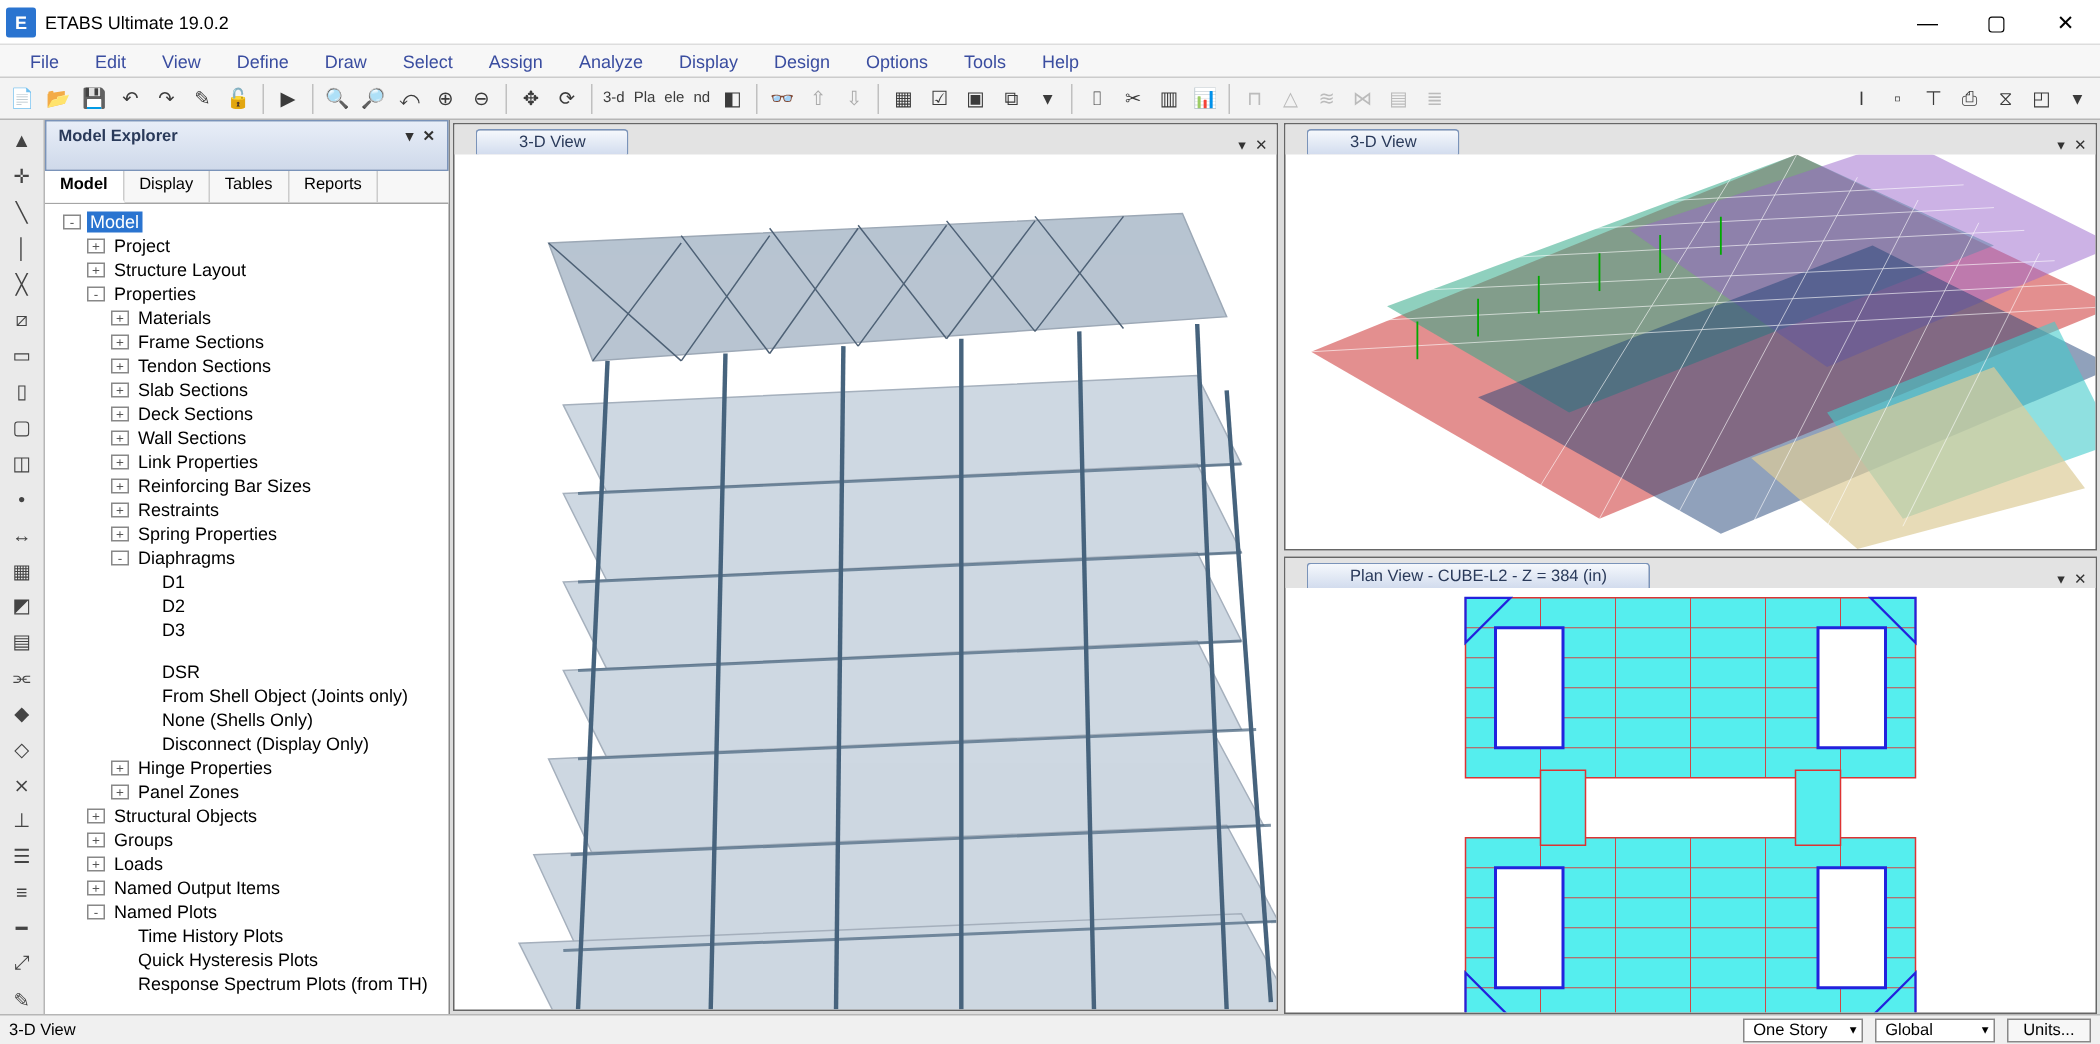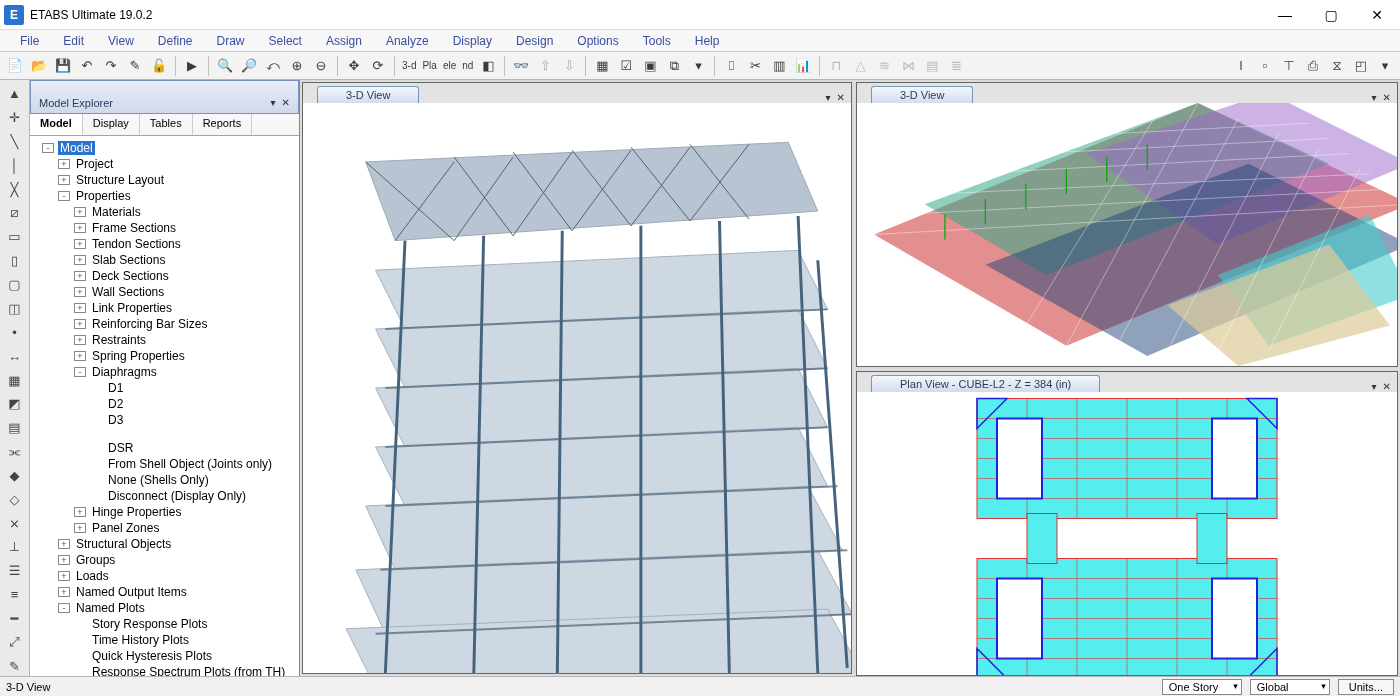--- a/index.html
+++ b/index.html
@@ -18,21 +18,21 @@
 .toolbar .tbtn { width:22px; height:22px; display:flex; align-items:center; justify-content:center; border:1px solid transparent; border-radius:2px; font-size:13px; color:#3b3b3b; }
 .toolbar .sep { width:1px; height:20px; background:#c0c0c0; margin:0 3px; }
 .toolbar .tlbl { font-size:10px; color:#3b3b3b; padding:0 2px; }
 .toolbar .spacer { flex:1; }
 
 .main { display:flex; height:calc(696px - 30px - 22px - 28px - 20px); }
 .leftgutter { width:30px; background:#eaeaea; border-right:1px solid #b6b6b6; display:flex; flex-direction:column; align-items:center; padding-top:4px; gap:4px;}
 .leftgutter .gbtn { width:22px; height:22px; display:flex; align-items:center; justify-content:center; font-size:13px; color:#444; border:1px solid transparent; }
 
 .explorer { width:270px; display:flex; flex-direction:column; border-right:1px solid #888; background:#fff; }
-.panel-title { background:linear-gradient(#e8eef8,#cfd9ea); border:1px solid #7a93b9; height:20px; display:flex; align-items:flex-start; padding:16px 8px; font-size:11px; font-weight:normal; color:#2a3a5a; position:relative;}
+.panel-title { background:linear-gradient(#e8eef8,#cfd9ea); border:1px solid #7a93b9; height:20px; display:flex; align-items:flex-end; padding:16px 8px; font-size:11px; font-weight:bold; color:#2a3a5a; position:relative;}
 .panel-title .ctrls { margin-left:auto; display:flex; gap:6px; font-size:10px; color:#333;}
 .tabs { display:flex; border-bottom:1px solid #a5a5a5; background:#f7f7f7; height:22px;}
 .tabs .tab { padding:3px 10px; font-size:11px; border-right:1px solid #ccc; }
 .tabs .tab.active { background:#fff; border-bottom:2px solid #fff; font-weight:600;}
 .tree { flex:1; overflow:auto; padding:4px 2px; font-size:12px; }
 .tree-row { display:flex; align-items:center; height:16px; white-space:nowrap; }
 .tree-row .togl { width:12px; text-align:center; font-size:9px; color:#555; border:1px solid #888; height:10px; line-height:8px; margin-right:4px; background:#fff;}
 .tree-row .noexp { width:12px; margin-right:4px; }
 .tree-row .lbl { padding:0 2px; }
 .tree-row.selected .lbl { background:#2a74d0; color:#fff;}
@@ -294,24 +294,20 @@
           <span class="togl">+</span>
           <span class="lbl">Loads</span>
         </div>
         <div class="tree-row" style="padding-left: 26px;">
           <span class="togl">+</span>
           <span class="lbl">Named Output Items</span>
         </div>
         <div class="tree-row" style="padding-left: 26px;">
           <span class="togl">-</span>
           <span class="lbl">Named Plots</span>
-        </div>
-        <div class="tree-row" style="padding-left: 42px;">
-          <span class="noexp"></span>
-          <span class="lbl">Story Response Plots</span>
         </div>
         <div class="tree-row" style="padding-left: 42px;">
           <span class="noexp"></span>
           <span class="lbl">Time History Plots</span>
         </div>
         <div class="tree-row" style="padding-left: 42px;">
           <span class="noexp"></span>
           <span class="lbl">Quick Hysteresis Plots</span>
         </div>
         <div class="tree-row" style="padding-left: 42px;">

